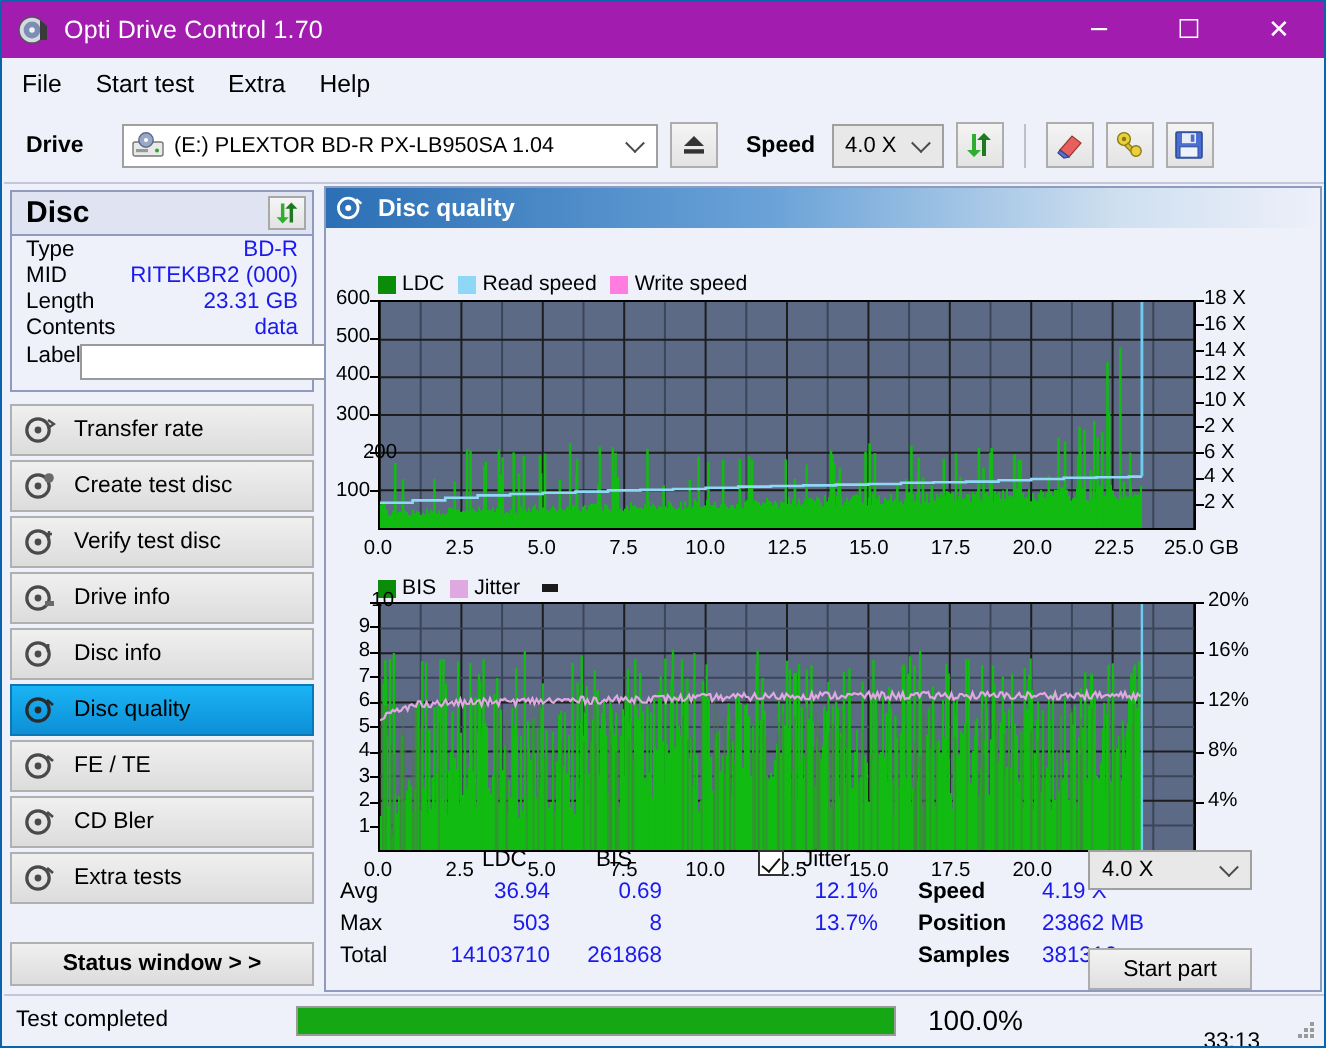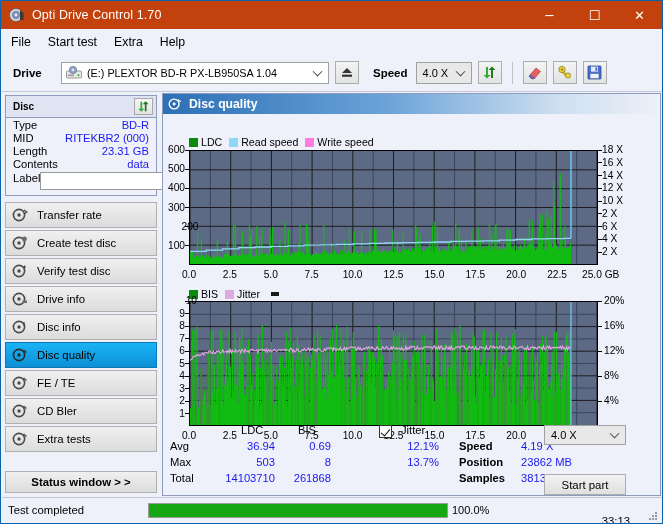--- a/index.html
+++ b/index.html
@@ -15,21 +15,21 @@
     width: 663px; height: 524px;
     border: 1px solid #0a63ad;
     background: #eef0fa;
     overflow: hidden;
   }
 
   
   #titlebar {
     position: absolute; left: 0; top: 0;
     width: 661px; height: 28px;
-    background: #c2410c;
+    background: #a21caf;
     display: flex; align-items: center;
   }
   #title-icon {
     width: 16px; height: 16px;
     margin-left: 8px; margin-right: 7px;
     position: relative;
   }
   #title-text {
     color: #ffffff;
     font-size: 12.5px;
@@ -125,21 +125,21 @@
     background: #eef0fa;
   }
   #disc-head {
     height: 22px;
     background: #dfe3f2;
     border-bottom: 1px solid #8e9bbf;
     display: flex; align-items: center;
     padding: 0 3px 0 7px;
     position: relative;
   }
-  #disc-head-title { font-size: 10px; font-weight: bold; color: #000; }
+  #disc-head-title { font-size: 15px; font-weight: bold; color: #000; }
   #disc-refresh-btn {
     position: absolute; right: 3px; top: 2px;
     width: 19px; height: 17px;
     background: linear-gradient(#f6f6f6, #e2e2e2);
     border: 1px solid #a8a8a8;
     display: flex; align-items: center; justify-content: center;
   }
   .disc-row {
     display: flex; justify-content: space-between;
     padding: 1px 7px 0 7px;
@@ -283,21 +283,21 @@
     font-size: 11.3px; color: #000;
     margin-left: 6px; width: 140px;
   }
   #progress-outer {
     width: 300px; height: 15px;
     border: 1px solid #9a9a9a;
     background: #fff;
     position: relative;
   }
   #progress-bar { height: 100%; background: #16a814; }
-  #progress-pct { font-size: 11px; margin-left: 4px; color: #000; }
+  #progress-pct { font-size: 14px; margin-left: 16px; color: #000; }
   #elapsed { position: absolute; right: 32px; font-size: 11.3px; color: #000; margin-top: 21px; }
   #grip {
     position: absolute; right: 3px; bottom: 2px;
     width: 12px; height: 12px;
   }
 </style>
 </head>
 <body>
 
 <div id="app">

